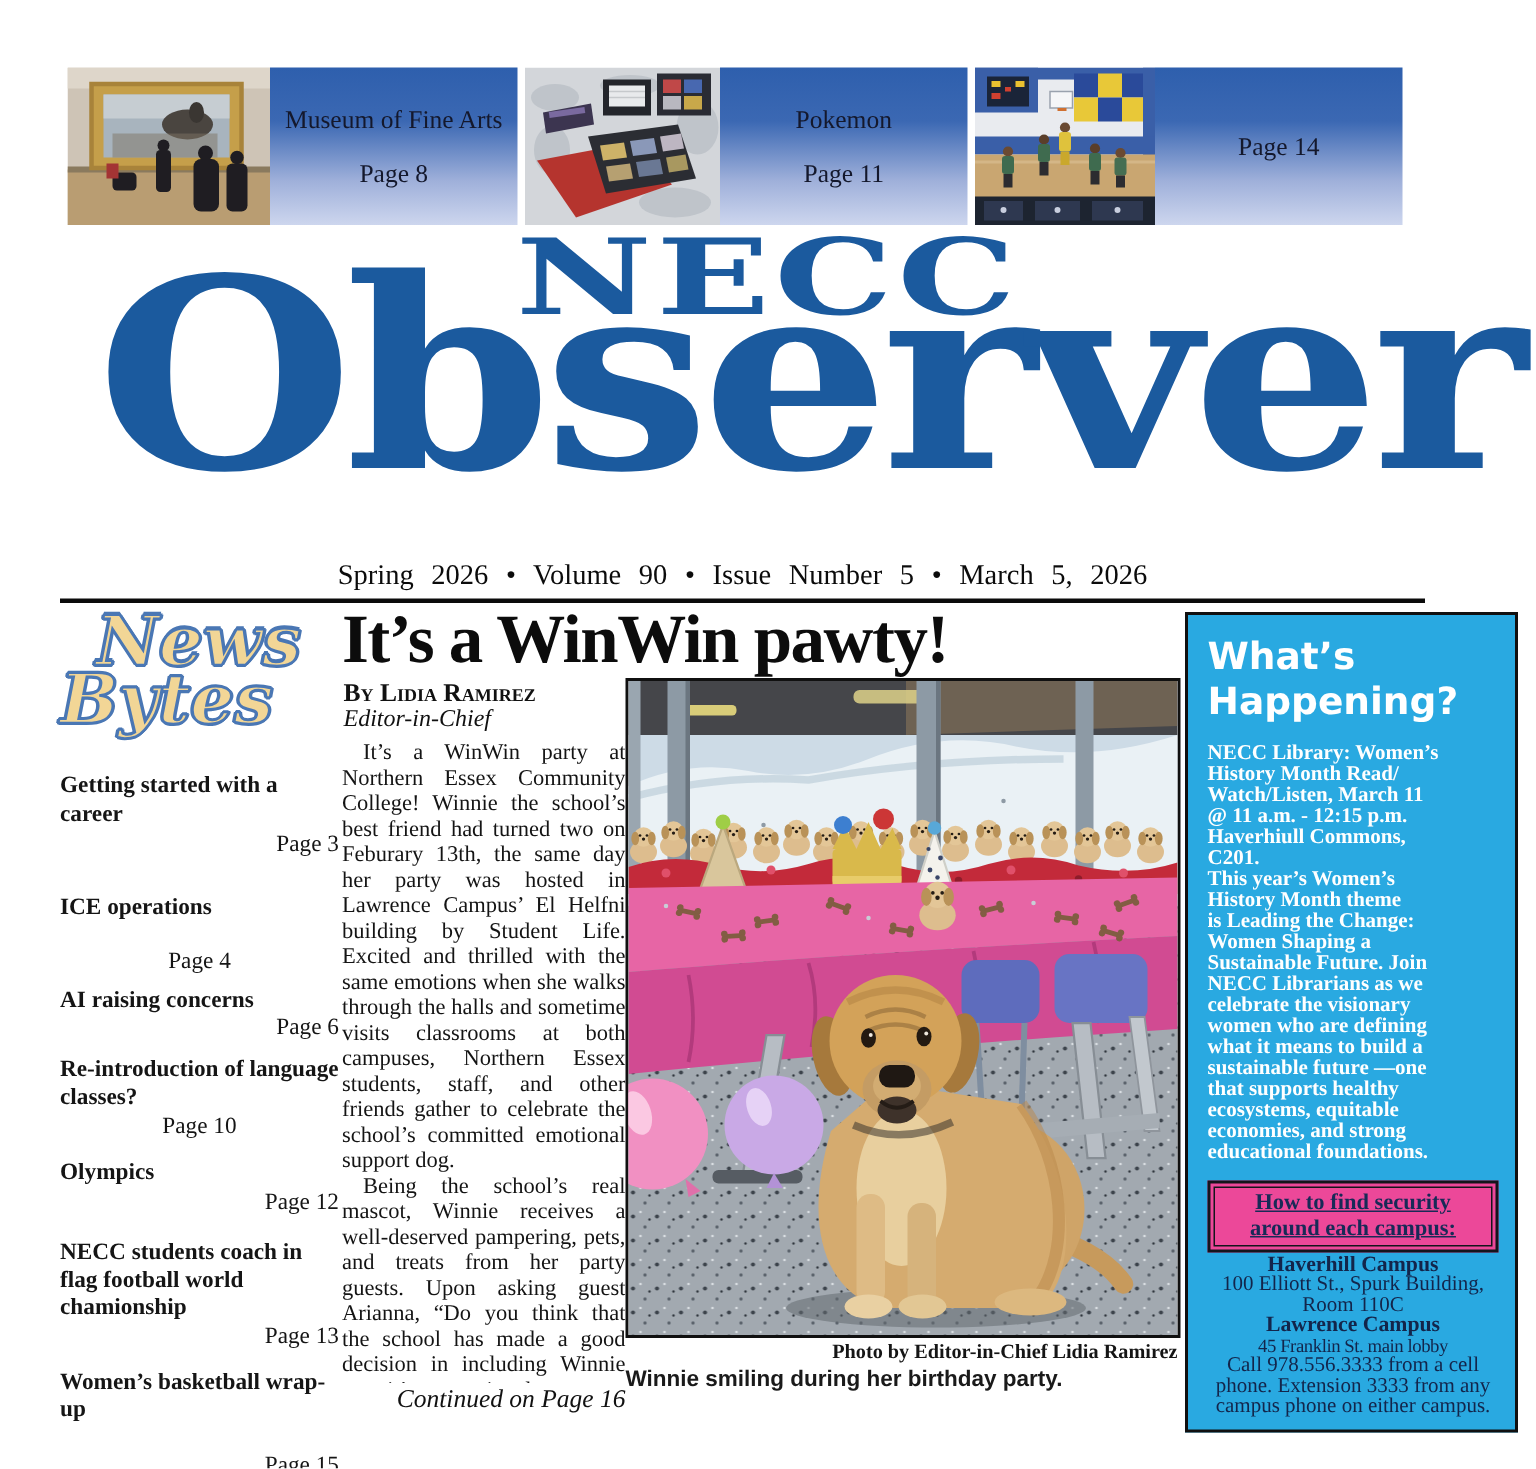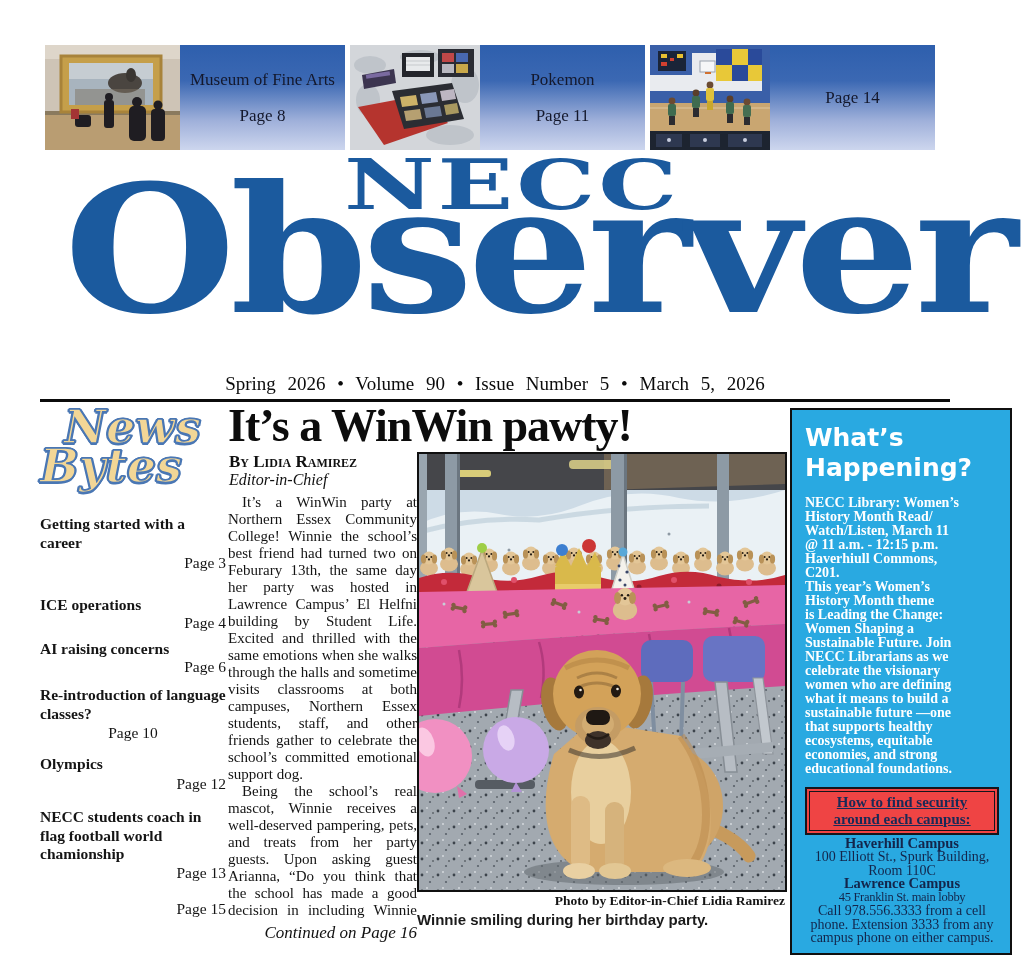--- a/index.html
+++ b/index.html
@@ -37,21 +37,21 @@
   .newsbytes{position:absolute;left:40px;top:408px;width:186px;}
   .nb-logo{font-family:"DejaVu Serif",serif;font-style:italic;font-weight:bold;font-size:46px;
            line-height:.84;color:#f2d696;
            -webkit-text-stroke:1.6px #4a77b4;
            text-shadow:-1.5px 0 #4a77b4,1.5px 0 #4a77b4,0 -1.5px #4a77b4,0 1.5px #4a77b4;}
   .nb-l1{margin-left:24px;}
   .nb-items{margin-top:30px;font-size:15.5px;color:#151515;}
   .nb-item .t{font-weight:bold;line-height:1.18;}
   .nb-item .p{text-align:right;}
   .nb-i1 .p{margin-top:2px;}  .nb-i1{margin-bottom:24px;}
-  .nb-i2 .p{} .nb-i2{margin-bottom:8px;}
+  .nb-i2 .p{margin-top:18px;text-align:center;} .nb-i2{margin-bottom:8px;}
   .nb-i3 .p{margin-top:0;}    .nb-i3{margin-bottom:10px;}
   .nb-i4 .p{margin-top:1px;text-align:center;}  .nb-i4{margin-bottom:13px;}
   .nb-i5 .p{margin-top:2px;}  .nb-i5{margin-bottom:15px;}
   .nb-i6 .p{margin-top:1px;}  .nb-i6{margin-bottom:13px;}
   .nb-i7 .p{margin-top:18px;} .nb-i7{margin-bottom:9px;}
 
   
   .headline{position:absolute;left:228px;top:399px;width:600px;white-space:nowrap;
             font-weight:bold;font-size:46px;letter-spacing:-1px;color:#0c0c0c;}
   .byline{position:absolute;left:229px;top:452px;font-variant:small-caps;font-weight:bold;font-size:17px;}
@@ -68,21 +68,21 @@
   .credit{position:absolute;left:500px;top:893px;width:285px;text-align:right;
           font-weight:bold;font-size:13.5px;color:#151515;}
   .caption{position:absolute;left:417px;top:911px;width:372px;
            font-family:"Liberation Sans",sans-serif;font-weight:bold;font-size:15px;color:#1a1a1a;}
 
   
   .sidebar{position:absolute;left:790px;top:408px;width:222px;height:547px;box-sizing:border-box;
            background:#29a9e1;border:2px solid #101010;padding:13px 11px 10px 13px;color:#fff;}
   .sb-title{font-family:"DejaVu Sans",sans-serif;font-weight:bold;font-size:25px;line-height:1.2;}
   .sb-body{margin-top:13px;font-weight:bold;font-size:14px;line-height:14px;white-space:pre-line;}
-  .sec-box{margin-top:11px;background:#ef4444;border:2px solid #14151c;padding:2px;}
+  .sec-box{margin-top:11px;background:#ec4899;border:2px solid #14151c;padding:2px;}
   .sec-inner{border:1.5px solid #14151c;padding:2px 3px;}
   .sec-head{color:#182a57;font-weight:bold;font-size:15px;line-height:1.12;text-align:center;
             text-decoration:underline;}
   .campus{margin-top:2px;color:#13254b;text-align:center;font-size:14px;line-height:13.5px;}
   .campus .cn{font-weight:bold;font-size:14.5px;}
   .campus .narrow{font-size:12.5px;letter-spacing:-.3px;}
 </style>
 </head>
 <body>
 
@@ -252,20 +252,21 @@
       </div>
       <div class="nb-item nb-i5">
         <div class="t">Olympics</div>
         <div class="p">Page 12</div>
       </div>
       <div class="nb-item nb-i6">
         <div class="t">NECC students coach in flag football world chamionship</div>
         <div class="p">Page 13</div>
       </div>
       <div class="nb-item nb-i7">
+        <div class="t">Women’s basketball wrap-up</div>
         <div class="p">Page 15</div>
       </div>
 
     </div>
   </div>
 
   <div class="headline">It’s a WinWin pawty!</div>
   <div class="byline">By Lidia Ramirez</div>
   <div class="byrole">Editor-in-Chief</div>
 

